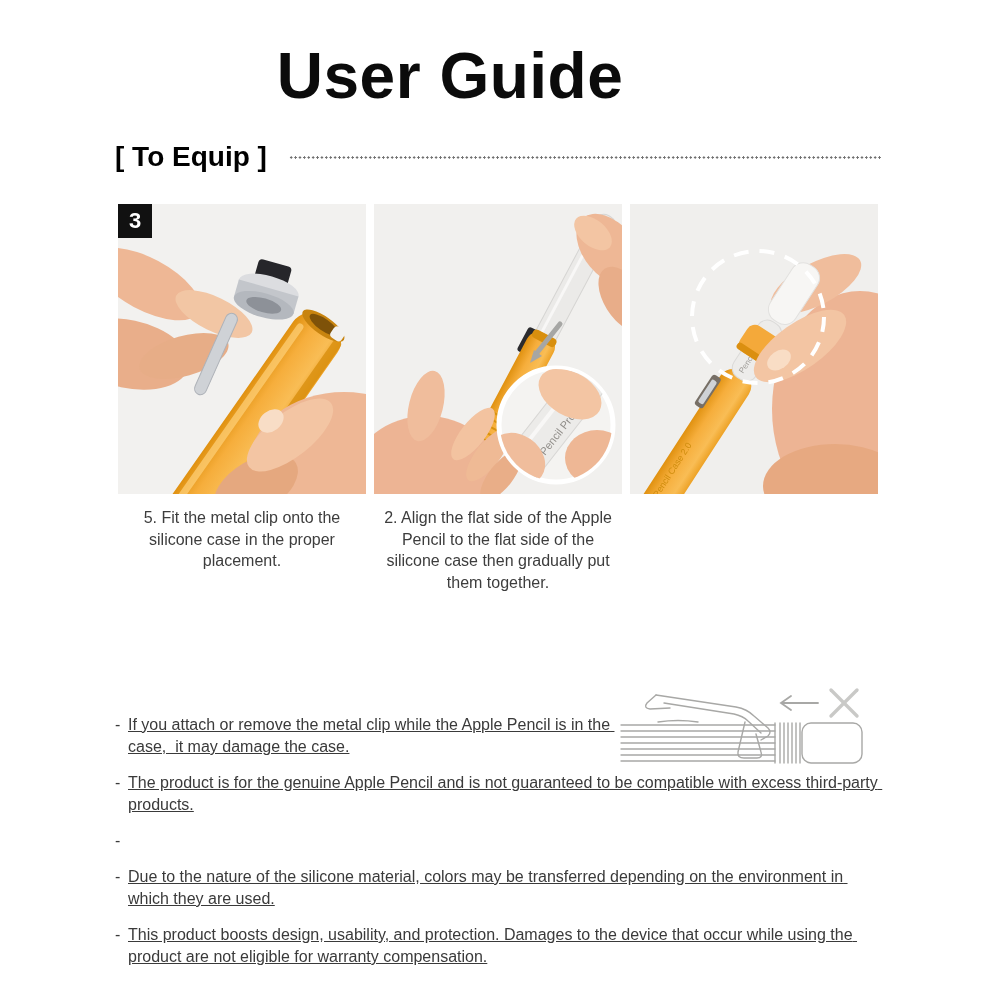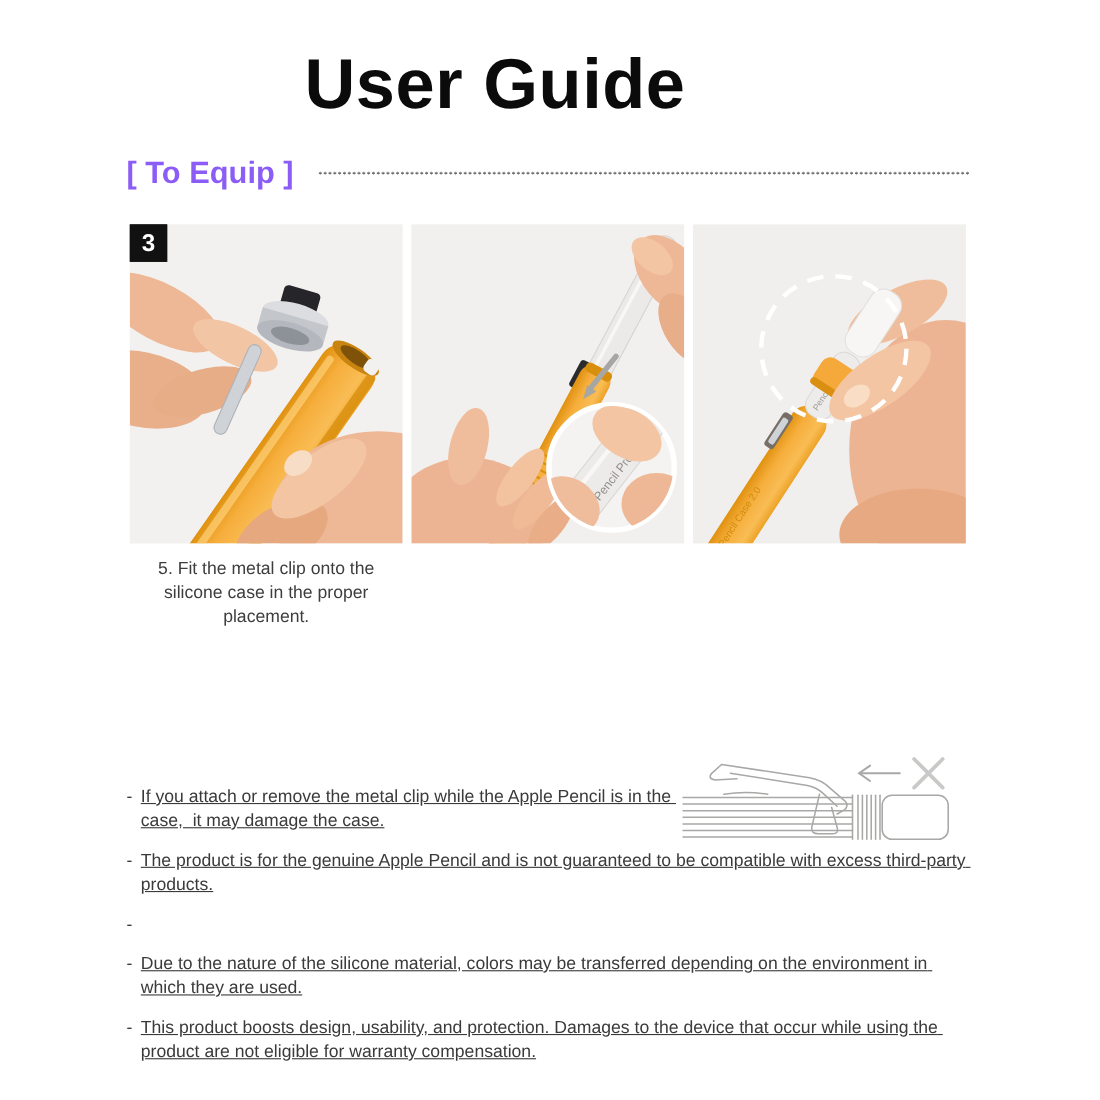--- a/index.html
+++ b/index.html
@@ -7,21 +7,21 @@
         font-family:"Liberation Sans",sans-serif;color:#3a3a3a;}
 
   
   .title{position:absolute;top:44px;left:0;width:100%;text-align:center;
          font-size:64px;line-height:64px;font-weight:800;color:#0b0b0b;letter-spacing:.5px;}
 
   
   .section-header{position:absolute;left:115px;width:767px;display:flex;align-items:center;}
   #equip-header{top:140px;}
   #caution-header{top:649px;}
-  .section-title{font-size:28px;line-height:34px;font-weight:700;color:#8b5cf6;white-space:pre;}
+  .section-title{font-size:28px;line-height:34px;font-weight:700;color:#000000;white-space:pre;}
   .dotted{flex:1;height:3px;margin-left:22px;
           background-image:radial-gradient(circle,#6f6f6f 1px,transparent 1.3px);
           background-size:4.4px 3px;background-repeat:repeat-x;background-position:0 50%;}
 
   
   .steps{position:absolute;left:118px;top:204px;display:flex;gap:8px;}
   .step{width:248px;}
   .photo{position:relative;width:248px;height:290px;background:#f1f0ee;overflow:hidden;}
   .photo svg{display:block;}
   .badge{position:absolute;top:0;left:0;width:34px;height:34px;background:#111111;color:#ffffff;
@@ -163,20 +163,21 @@
                 <text x="0" y="0" font-size="11" fill="#918e8a">Pencil Pro</text>
               </g>
               <ellipse cx="143" cy="255" rx="30" ry="24" transform="rotate(35 143 255)" fill="#f0bd9c"></ellipse>
               <ellipse cx="223" cy="254" rx="32" ry="28" fill="#eeb795"></ellipse>
               <ellipse cx="196" cy="190" rx="34" ry="22" transform="rotate(30 196 190)" fill="#f3c5a3"></ellipse>
             </g>
           </g>
         </svg>
       </div>
       <div class="badge" style="position:absolute;">2</div>
+      <div class="caption">2. Align the flat side of the Apple Pencil to the flat side of the silicone case then gradually put them together.</div>
     </div>
 
     <div class="step">
       <div class="photo">
         <svg width="248" height="290" viewBox="0 0 248 290">
           <rect width="248" height="290" fill="#f0efed"></rect>
 
           <g>
             <ellipse cx="230" cy="205" rx="88" ry="118" fill="#edb494"></ellipse>
             <ellipse cx="205" cy="282" rx="72" ry="42" fill="#e7a981"></ellipse>

